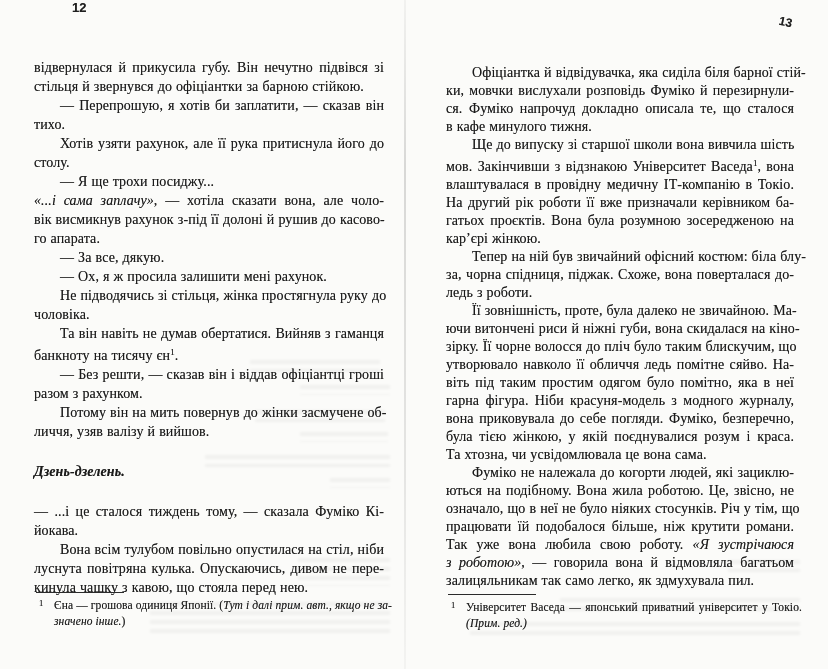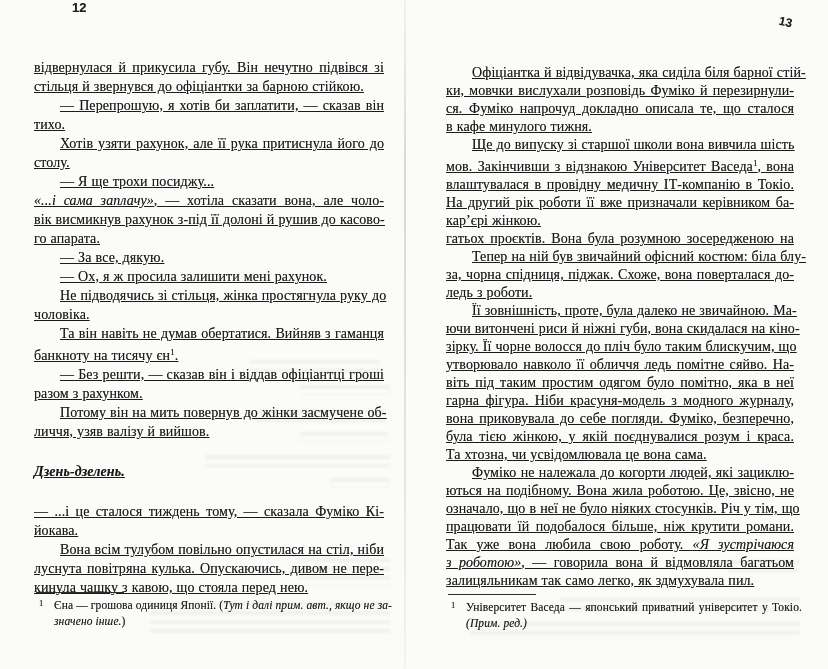--- a/index.html
+++ b/index.html
@@ -13,21 +13,21 @@
   .page-right { left:446px; width:356px; }
 
   .page-number {
     position:absolute; font-family:"Liberation Sans", sans-serif;
     font-weight:700; font-size:13px; color:#1f1f1f;
     text-shadow:0 0 .6px rgba(0,0,0,.5);
   }
   .pn-left  { top:0; left:-2px;margin-left:40px; }
   .pn-right { top:15px; right:10px; transform:rotate(12deg); font-size:12px; }
 
-  .page-body { position:absolute; left:0; right:8px;text-decoration:underline; }
+  .page-body { position:absolute; left:0; right:8px; }
   .pb-left  { top:58px; }
   .pb-right { top:64px; }
 
   .line {
     font-size:14px; letter-spacing:.1px; word-spacing:.4px;
     text-align:justify; white-space:nowrap;
     text-shadow:0 0 .6px rgba(25,25,25,.55);
   }
   .page-left  .line { line-height:19px; }
   .page-right .line { line-height:18px; }
@@ -158,22 +158,22 @@
         <div class="line just ind"><span>Офіціантка й відвідувачка, яка сиділа біля барної стій-</span></div>
         <div class="line just"><span>ки, мовчки вислухали розповідь Фуміко й перезирнули-</span></div>
         <div class="line just"><span>ся. Фуміко напрочуд докладно описала те, що сталося</span></div>
         <div class="line last"><span>в кафе минулого тижня.</span></div>
       </div>
       <div class="para">
         <div class="line just ind"><span>Ще до випуску зі старшої школи вона вивчила шість</span></div>
         <div class="line just"><span>мов. Закінчивши з відзнакою Університет Васеда</span><span class="s-sup">1</span><span>, вона</span></div>
         <div class="line just"><span>влаштувалася в провідну медичну ІТ-компанію в Токіо.</span></div>
         <div class="line just"><span>На другий рік роботи її вже призначали керівником ба-</span></div>
+        <div class="line just"><span>гатьох проєктів. Вона була розумною зосередженою на</span></div>
         <div class="line last"><span>кар’єрі жінкою.</span></div>
-        <div class="line just"><span>гатьох проєктів. Вона була розумною зосередженою на</span></div>
       </div>
       <div class="para">
         <div class="line just ind"><span>Тепер на ній був звичайний офісний костюм: біла блу-</span></div>
         <div class="line just"><span>за, чорна спідниця, піджак. Схоже, вона поверталася до-</span></div>
         <div class="line last"><span>ледь з роботи.</span></div>
       </div>
       <div class="para">
         <div class="line just ind"><span>Її зовнішність, проте, була далеко не звичайною. Ма-</span></div>
         <div class="line just"><span>ючи витончені риси й ніжні губи, вона скидалася на кіно-</span></div>
         <div class="line just"><span>зірку. Її чорне волосся до пліч було таким блискучим, що</span></div>

